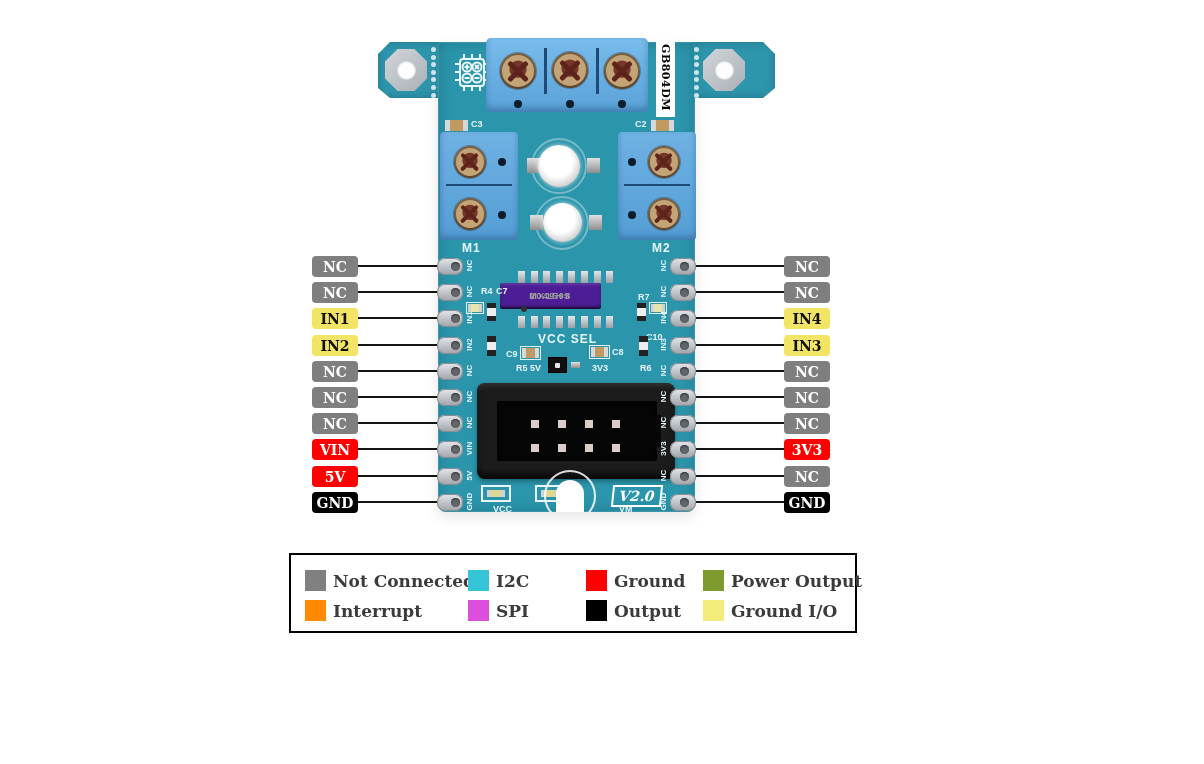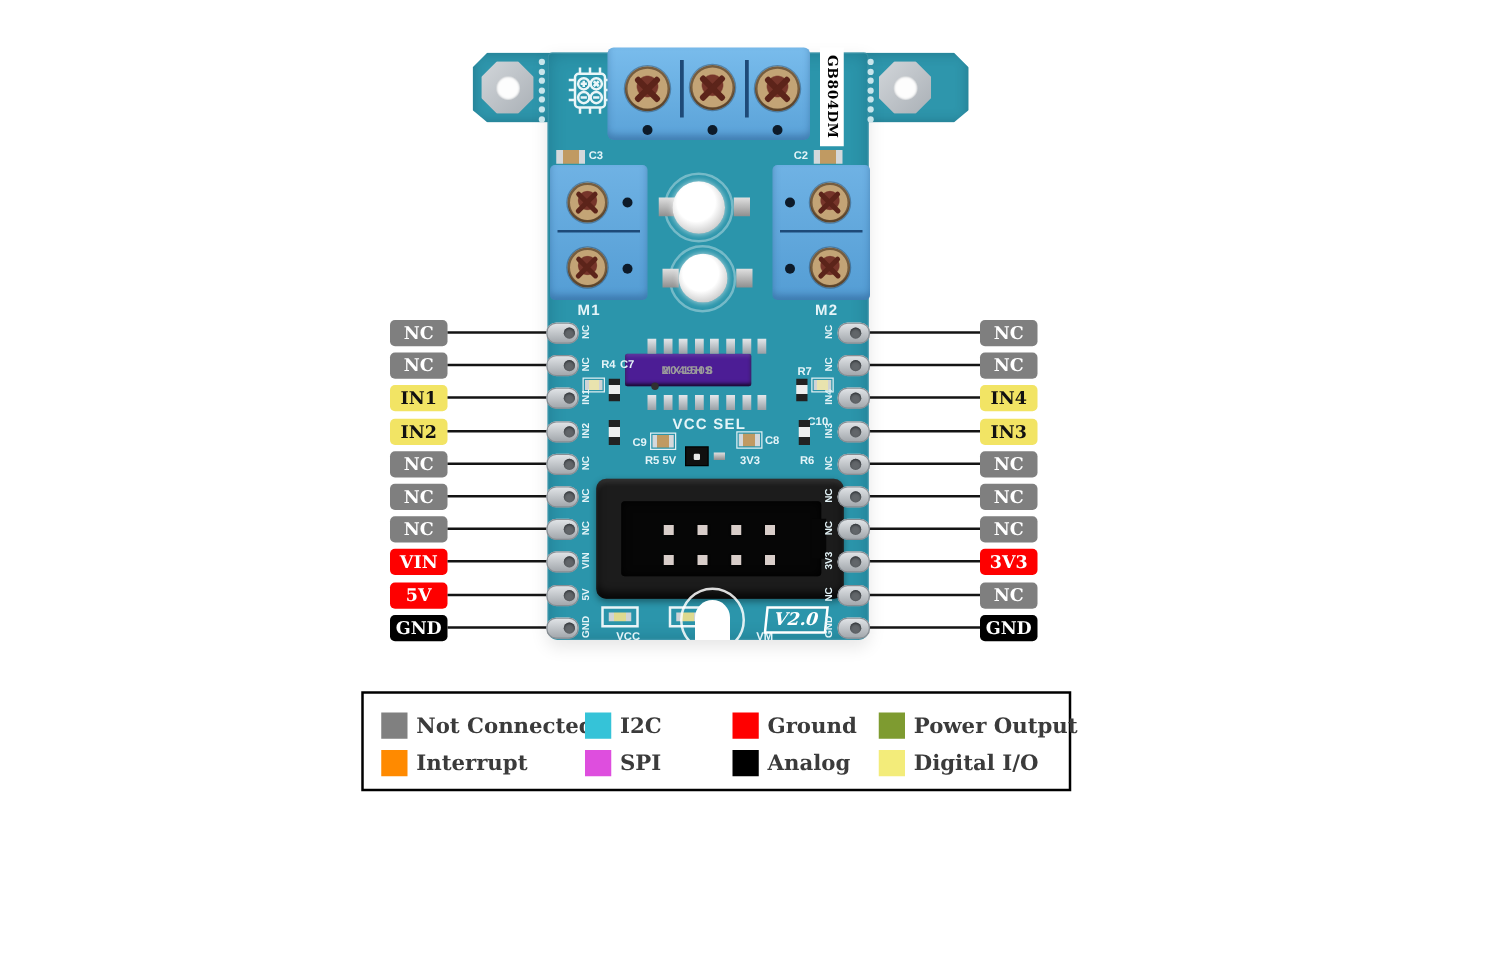--- a/index.html
+++ b/index.html
@@ -205,44 +205,44 @@
     <div class="idc-notch"></div>
   </div>
 
   <div class="led-box" style="left:481px;top:485px;">
       <div class="led"></div>
     </div>
   <div class="led-box" style="left:535px;top:485px;">
       <div class="led"></div>
     </div>
   <div class="silk" style="left:493px;top:504px;">VCC</div>
-  <div class="silk" style="left:557px;top:504px;margin-left:48px;">VM</div>
+  <div class="silk" style="left:571px;top:504px;margin-left:48px;">VM</div>
   <div class="hole-wrap">
     <div class="hole-ring"></div>
     <div class="hole-slot"></div>
   </div>
   <div class="v2-box">V2.0</div>
 
   <div class="legend" id="legend">
       <div class="swatch" style="left: 14px; top: 15px; background: rgb(128, 128, 128);"></div>
       <div class="legend-label" style="left: 42px; top: 26px;">Not Connected</div>
       <div class="swatch" style="left: 177px; top: 15px; background: rgb(53, 195, 216);"></div>
       <div class="legend-label" style="left: 205px; top: 26px;">I2C</div>
       <div class="swatch" style="left: 295px; top: 15px; background: rgb(255, 0, 0);"></div>
       <div class="legend-label" style="left: 323px; top: 26px;">Ground</div>
       <div class="swatch" style="left: 412px; top: 15px; background: rgb(126, 155, 48);"></div>
       <div class="legend-label" style="left: 440px; top: 26px;">Power Output</div>
       <div class="swatch" style="left: 14px; top: 45px; background: rgb(255, 138, 0);"></div>
       <div class="legend-label" style="left: 42px; top: 56px;">Interrupt</div>
       <div class="swatch" style="left: 177px; top: 45px; background: rgb(222, 78, 222);"></div>
       <div class="legend-label" style="left: 205px; top: 56px;">SPI</div>
       <div class="swatch" style="left: 295px; top: 45px; background: rgb(0, 0, 0);"></div>
-      <div class="legend-label" style="left: 323px; top: 56px;">Analog</div>
+      <div class="legend-label" style="left: 323px; top: 56px;">Output</div>
       <div class="swatch" style="left: 412px; top: 45px; background: rgb(243, 236, 122);"></div>
-      <div class="legend-label" style="left: 440px; top: 56px;">Digital I/O</div>
+      <div class="legend-label" style="left: 440px; top: 56px;">Ground I/O</div>
     </div>
 <div class="chip" style="left: 312px; top: 256px; background: rgb(127, 127, 127); color: rgb(255, 255, 255);">NC</div>
     <div class="wire" style="left: 358px; top: 265px; width: 94px;"></div>
     <div class="pad" style="left: 437px; top: 258px;">
       <div class="hole" style="left: 14px;"></div>
     </div>
     <div class="pinsilk" style="left: 454px; top: 261px;">NC</div>
     <div class="chip" style="left: 312px; top: 282px; background: rgb(127, 127, 127); color: rgb(255, 255, 255);">NC</div>
     <div class="wire" style="left: 358px; top: 291px; width: 94px;"></div>
     <div class="pad" style="left: 437px; top: 284px;">

